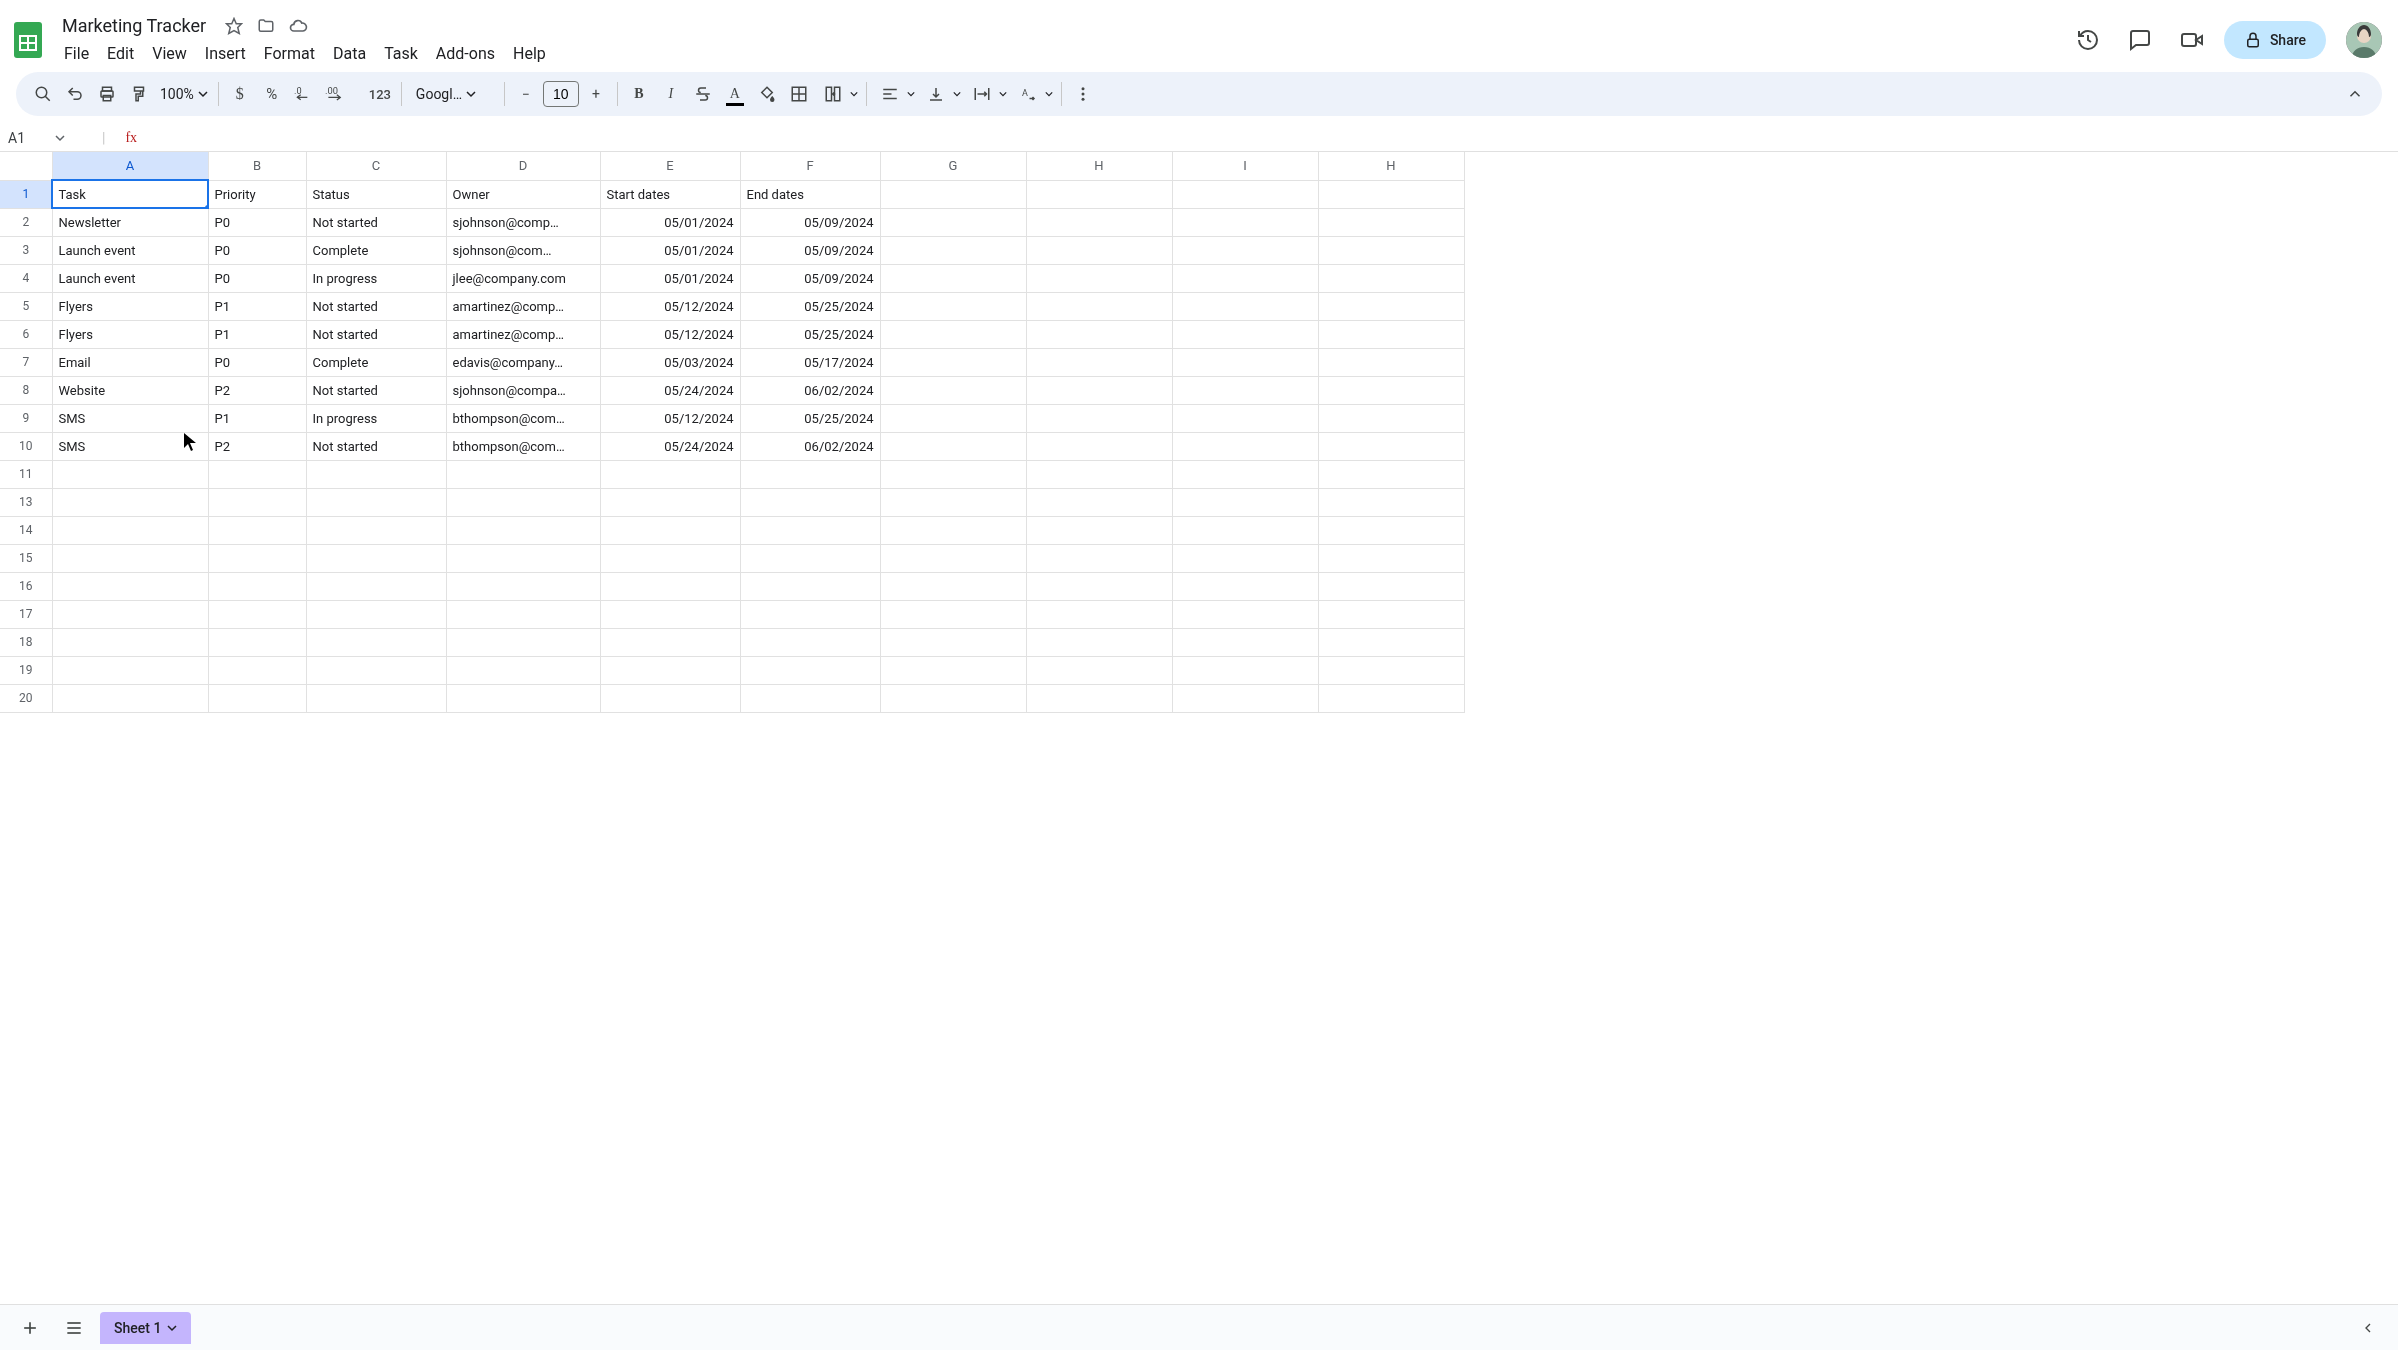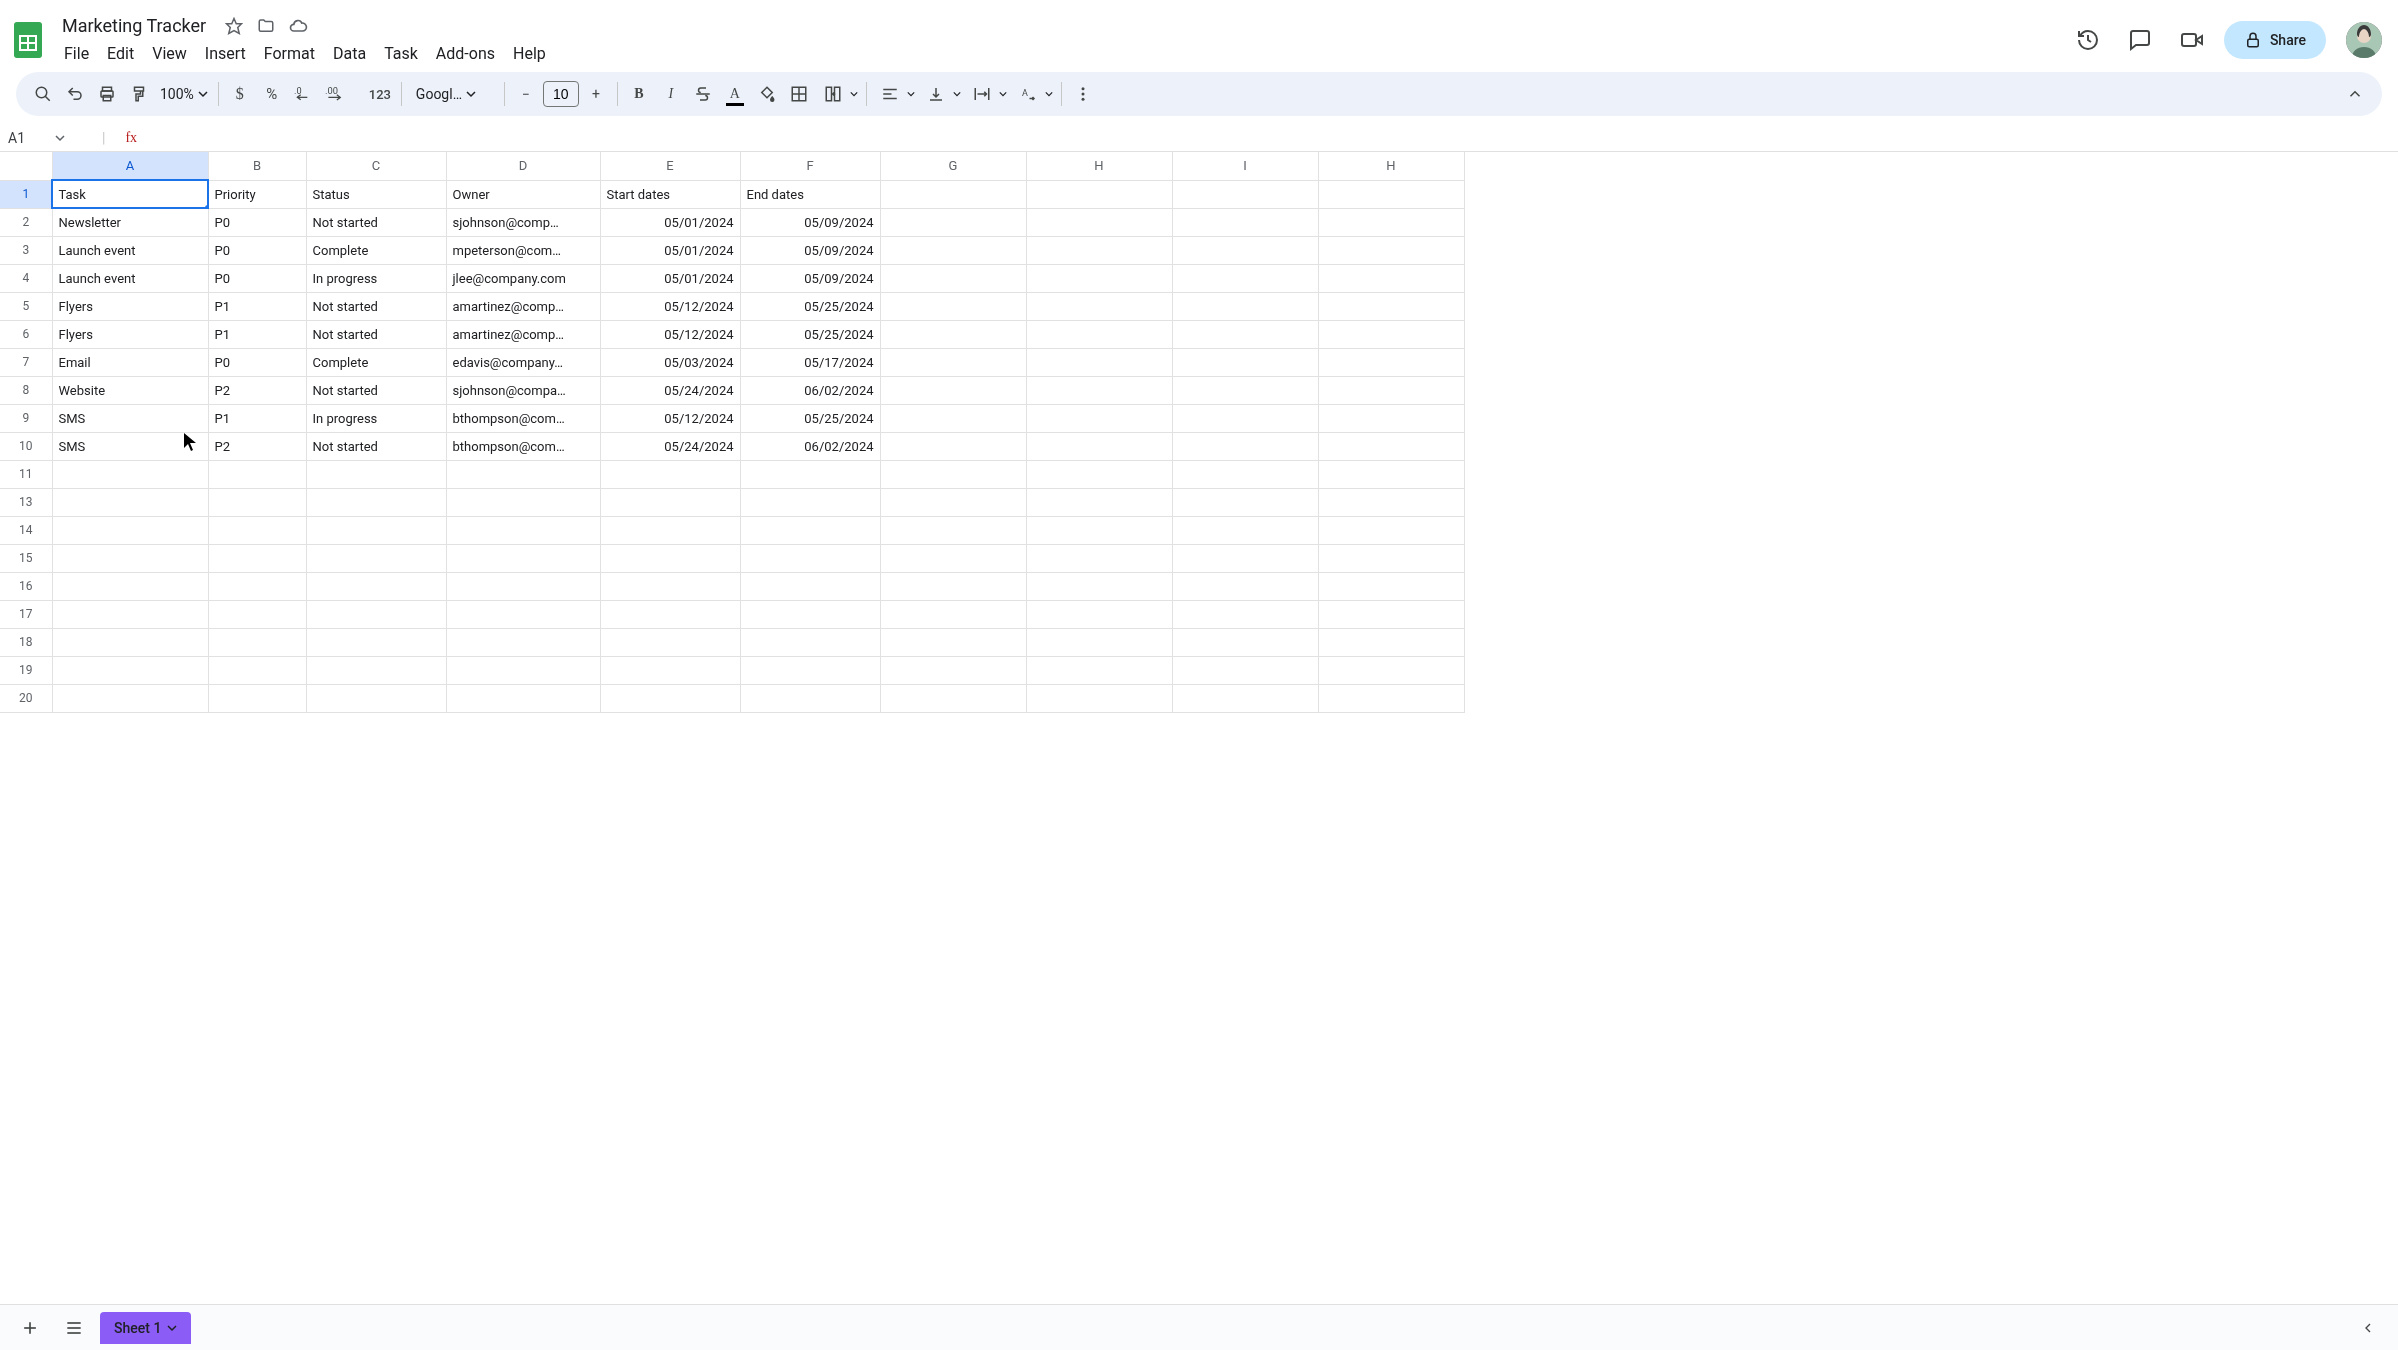--- a/index.html
+++ b/index.html
@@ -57,21 +57,21 @@
   .col-F { width: 140px; }
   .col-G { width: 146px; }
   .col-H { width: 146px; }
   .col-I { width: 146px; }
   .col-last { width: 146px; }
   .align-right { text-align: right; }
   
   
   .sheet-tabs { position: fixed; bottom: 0; left: 0; right: 0; height: 46px; display: flex; align-items: center; background: #f9fbfd; border-top: 1px solid #e0e0e0; padding: 0 12px; gap: 8px; }
   .sheet-tab-btn { width: 36px; height: 36px; display:flex; align-items:center; justify-content:center; cursor:pointer; border-radius:4px; color:#444746; }
-  .sheet-tab { display:flex; align-items:center; gap:6px; background:#8b5cf6; padding: 8px 14px; border-radius: 4px 4px 0 0; font-weight:500; cursor:pointer; }
+  .sheet-tab { display:flex; align-items:center; gap:6px; background:#c4b5fd; padding: 8px 14px; border-radius: 4px 4px 0 0; font-weight:500; cursor:pointer; }
   .sheet-explore { margin-left: auto; }
   
   .cursor { position: absolute; left: 184px; top: 281px; pointer-events: none; font-size: 16px; }
 </style>
 </head>
 <body>
 
 <div class="title-bar">
   <div class="logo">
     <svg width="28" height="36" viewBox="0 0 28 36">
@@ -362,21 +362,21 @@
           <td class="col-G"></td>
           <td class="col-H"></td>
           <td class="col-I"></td>
           <td class="col-last"></td>
         </tr>
         <tr>
           <th class="row-header">3</th>
           <td class="col-A">Launch event</td>
           <td class="col-B">P0</td>
           <td class="col-C">Complete</td>
-          <td class="col-D">mpeterson@com…</td>
+          <td class="col-D">sjohnson@com…</td>
           <td class="col-E align-right">05/01/2024</td>
           <td class="col-F align-right">05/09/2024</td>
           <td class="col-G"></td>
           <td class="col-H"></td>
           <td class="col-I"></td>
           <td class="col-last"></td>
         </tr>
         <tr>
           <th class="row-header">4</th>
           <td class="col-A">Launch event</td>

